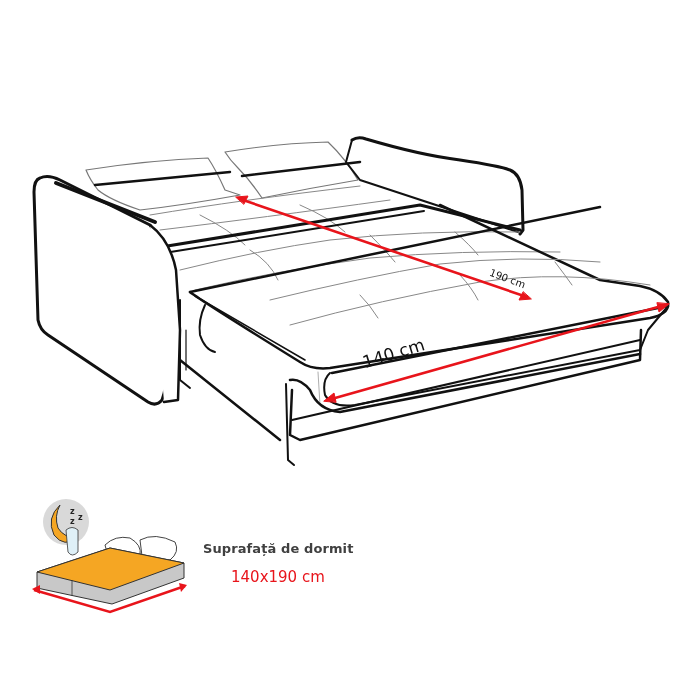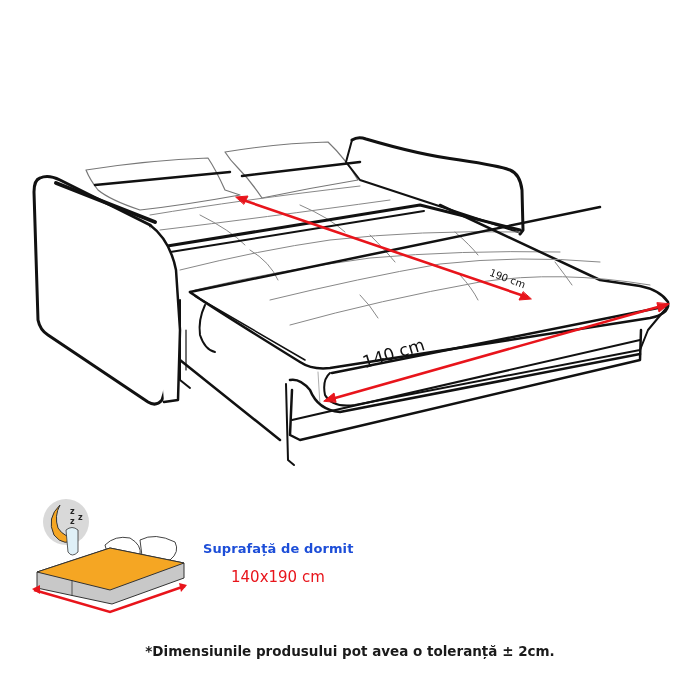--- a/index.html
+++ b/index.html
@@ -4,21 +4,21 @@
 <style>
   html, body { margin: 0; padding: 0; background: #ffffff; }
   body { width: 700px; height: 700px; position: relative; overflow: hidden;
          font-family: "DejaVu Sans", "Liberation Sans", sans-serif; }
   .stage { position: absolute; left: 0; top: 0; width: 700px; height: 700px; }
   svg.drawing { position: absolute; left: 0; top: 0; }
   .dim-label { position: absolute; color: #111111; white-space: nowrap; transform-origin: left bottom; }
   .dim-190 { left: 488px; top: 266px; font-size: 10px; transform: rotate(21deg); }
   .dim-140 { left: 366px; top: 352px; font-size: 17px; transform: rotate(-17deg); }
   .surface-block { position: absolute; left: 203px; top: 541px; }
-  .surface-title { font-size: 13px; font-weight: bold; color: #1d4ed8; letter-spacing: 0.1px; }
+  .surface-title { font-size: 13px; font-weight: bold; color: #404040; letter-spacing: 0.1px; }
   .surface-value { font-size: 15px; font-weight: normal; color: #e8141b; margin-top: 12px; margin-left: 28px; }
   .footnote { position: absolute; left: 0; width: 700px; top: 643px; text-align: center;
               font-size: 13.5px; font-weight: bold; color: #1a1a1a; }
 </style>
 </head>
 <body>
 
 <div class="stage">
 
   <svg class="drawing" width="700" height="700" viewBox="0 0 700 700">
@@ -127,14 +127,13 @@
   </svg>
 
   <div class="dim-label dim-190">190 cm</div>
   <div class="dim-label dim-140">140 cm</div>
 
   <div class="surface-block">
     <div class="surface-title">Suprafață de dormit</div>
     <div class="surface-value">140x190 cm</div>
   </div>
 
-  <div class="footnote">*Dimensiunile produsului pot avea o toleranță ± 2cm.</div>
 </div>
 
 </body></html>

